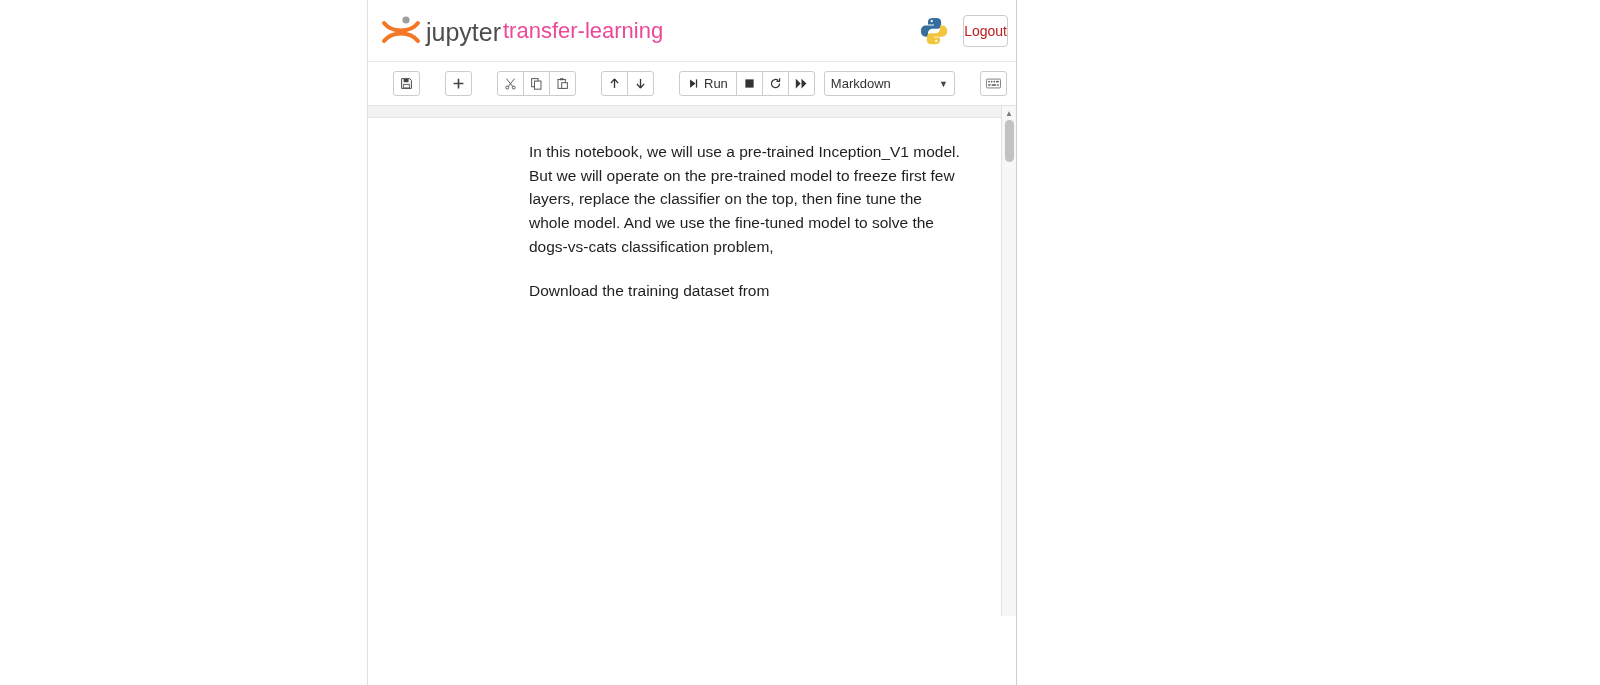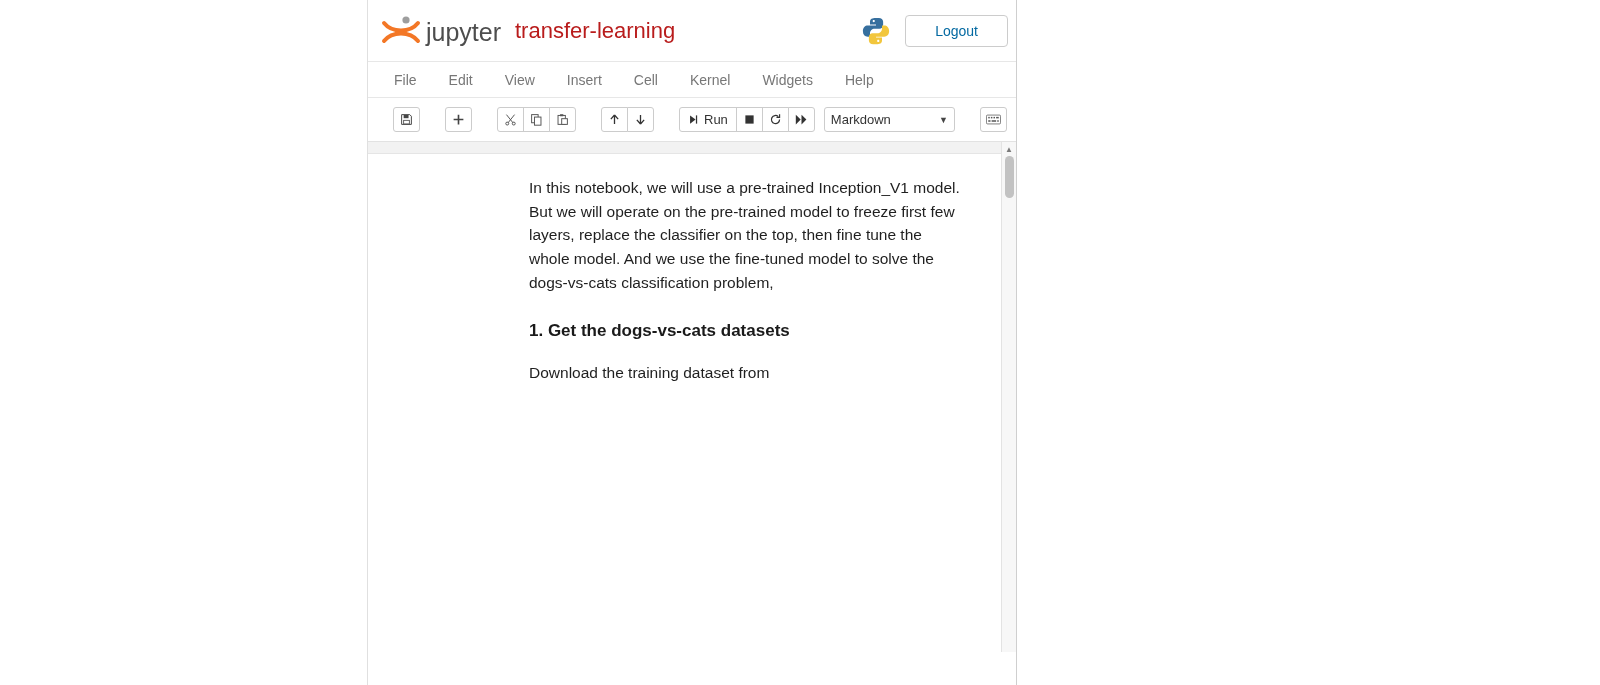--- a/index.html
+++ b/index.html
@@ -36,39 +36,38 @@
     position: relative;
   }
   .logo {
     width: 125px;
     height: 40px;
     display: flex;
     flex: none;
   }
   .nb-title {
     font-size: 22px;
-    color: #b91c1c;
-    margin-left: 12px;
+    color: #ec4899;
     font-weight: 400;
     white-space: nowrap;
   }
   .header-right {
     margin-left: auto;
     display: flex;
     align-items: center;
     gap: 14px;
   }
   .py-logo { width: 30px; height: 32px; display: block; }
   .logout-btn {
     border: 1px solid #cccccc;
     background: #ffffff;
     border-radius: 4px;
     font-size: 14px;
-    color: #0369a1;
-    padding: 7px 29px;
+    color: #b91c1c;
+    padding: 7px 0;
     cursor: pointer;
     font-family: "Liberation Sans", sans-serif;
   }
 
   
   .kernelbar {
     height: 33px;
     display: flex;
     align-items: center;
     justify-content: flex-end;
@@ -276,30 +275,20 @@
         <svg class="py-logo" viewBox="0 0 32 32" xmlns="http://www.w3.org/2000/svg">
           <path d="M15.6 2c-3.5 0-6 1-6 4v3h6.4v1H7.2C4.4 10 2 12 2 16s2 6 5.2 6h2.4v-3.6c0-2.6 2.2-4.8 4.9-4.8h5.1c2.3 0 4-1.8 4-4.1V6c0-2.3-2-4-4.5-4h-3.5zm-2 2.2c.7 0 1.2.5 1.2 1.2S14.3 6.6 13.6 6.6s-1.2-.5-1.2-1.2.5-1.2 1.2-1.2z" fill="#366f9e"></path>
           <path d="M16.4 30c3.5 0 6-1 6-4v-3H16v-1h8.8c2.8 0 5.2-2 5.2-6s-2.4-6-5.2-6h-2.4v3.6c0 2.6-2.2 4.8-4.9 4.8h-5.1c-2.3 0-4 1.8-4 4.1V26c0 2.3 2 4 4.5 4h3.5zm2-2.2c-.7 0-1.2-.5-1.2-1.2s.5-1.2 1.2-1.2 1.2.5 1.2 1.2-.5 1.2-1.2 1.2z" fill="#f2c63c"></path>
         </svg>
       </span>
       <button class="logout-btn">Logout</button>
     </div>
   </div>
 
 
-  <div class="menubar">
-    <div class="menu-item">File</div>
-    <div class="menu-item">Edit</div>
-    <div class="menu-item">View</div>
-    <div class="menu-item">Insert</div>
-    <div class="menu-item">Cell</div>
-    <div class="menu-item">Kernel</div>
-    <div class="menu-item">Widgets</div>
-    <div class="menu-item">Help</div>
-  </div>
 
   <div class="toolbar">
     <div class="tb-group">
       <div class="tb-btn">
         <svg width="13" height="13" viewBox="0 0 16 16">
             <path d="M2 2h10l2 2v10H2V2z" fill="none" stroke="#444" stroke-width="1.2"></path>
             <rect x="4.5" y="2.4" width="6" height="4" fill="#444"></rect>
             <rect x="4.5" y="9" width="7" height="4.5" fill="none" stroke="#444" stroke-width="1"></rect>
           </svg>
       </div>
@@ -397,20 +386,19 @@
     <div class="nb-scroll">
       <div class="arrow-up">▲</div>
       <div class="nb-thumb"></div>
     </div>
 
     <div class="nb-body">
 
 
       <div class="md-block">
         <p class="md-p">In this notebook, we will use a pre-trained Inception_V1 model. But we will operate on the pre-trained model to freeze first few layers, replace the classifier on the top, then fine tune the whole model. And we use the fine-tuned model to solve the dogs-vs-cats classification problem,</p>
-        <h3 class="h3">1. Get the dogs-vs-cats datasets</h3>
         <p class="md-p">Download the training dataset from</p>
       </div>
 
     </div>
   </div>
 
 </div>
 
 </body></html>

